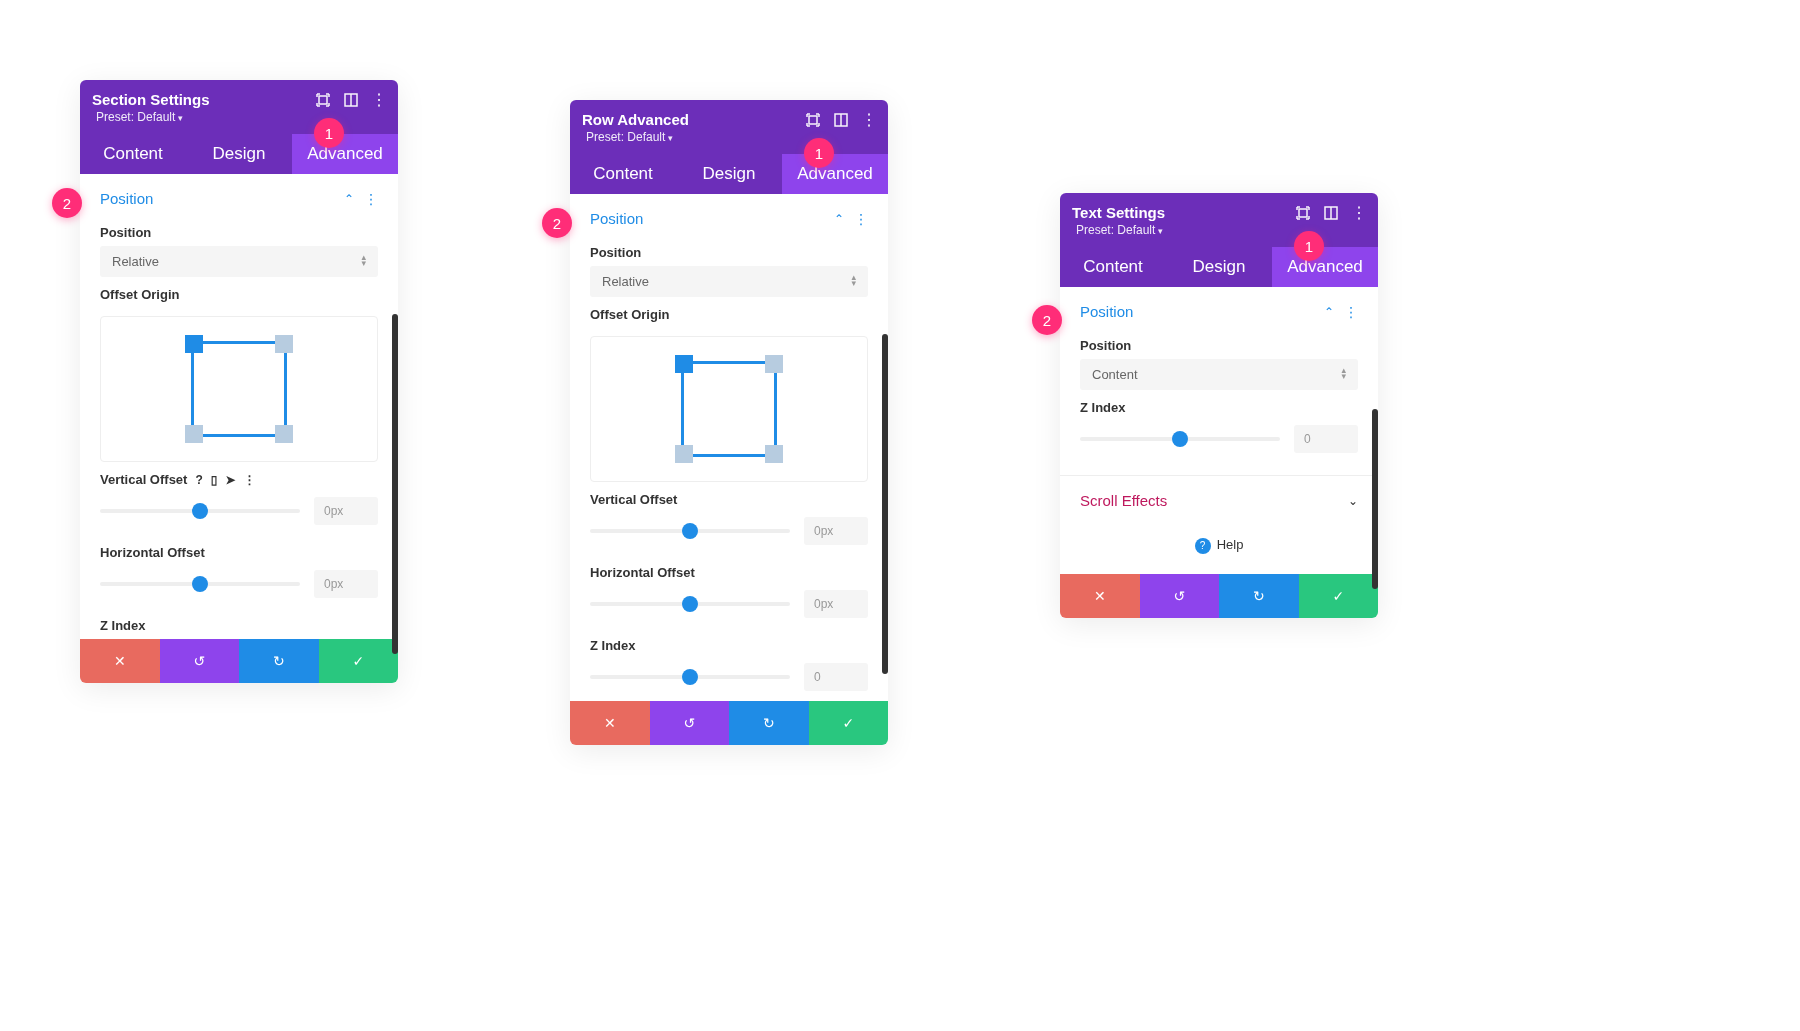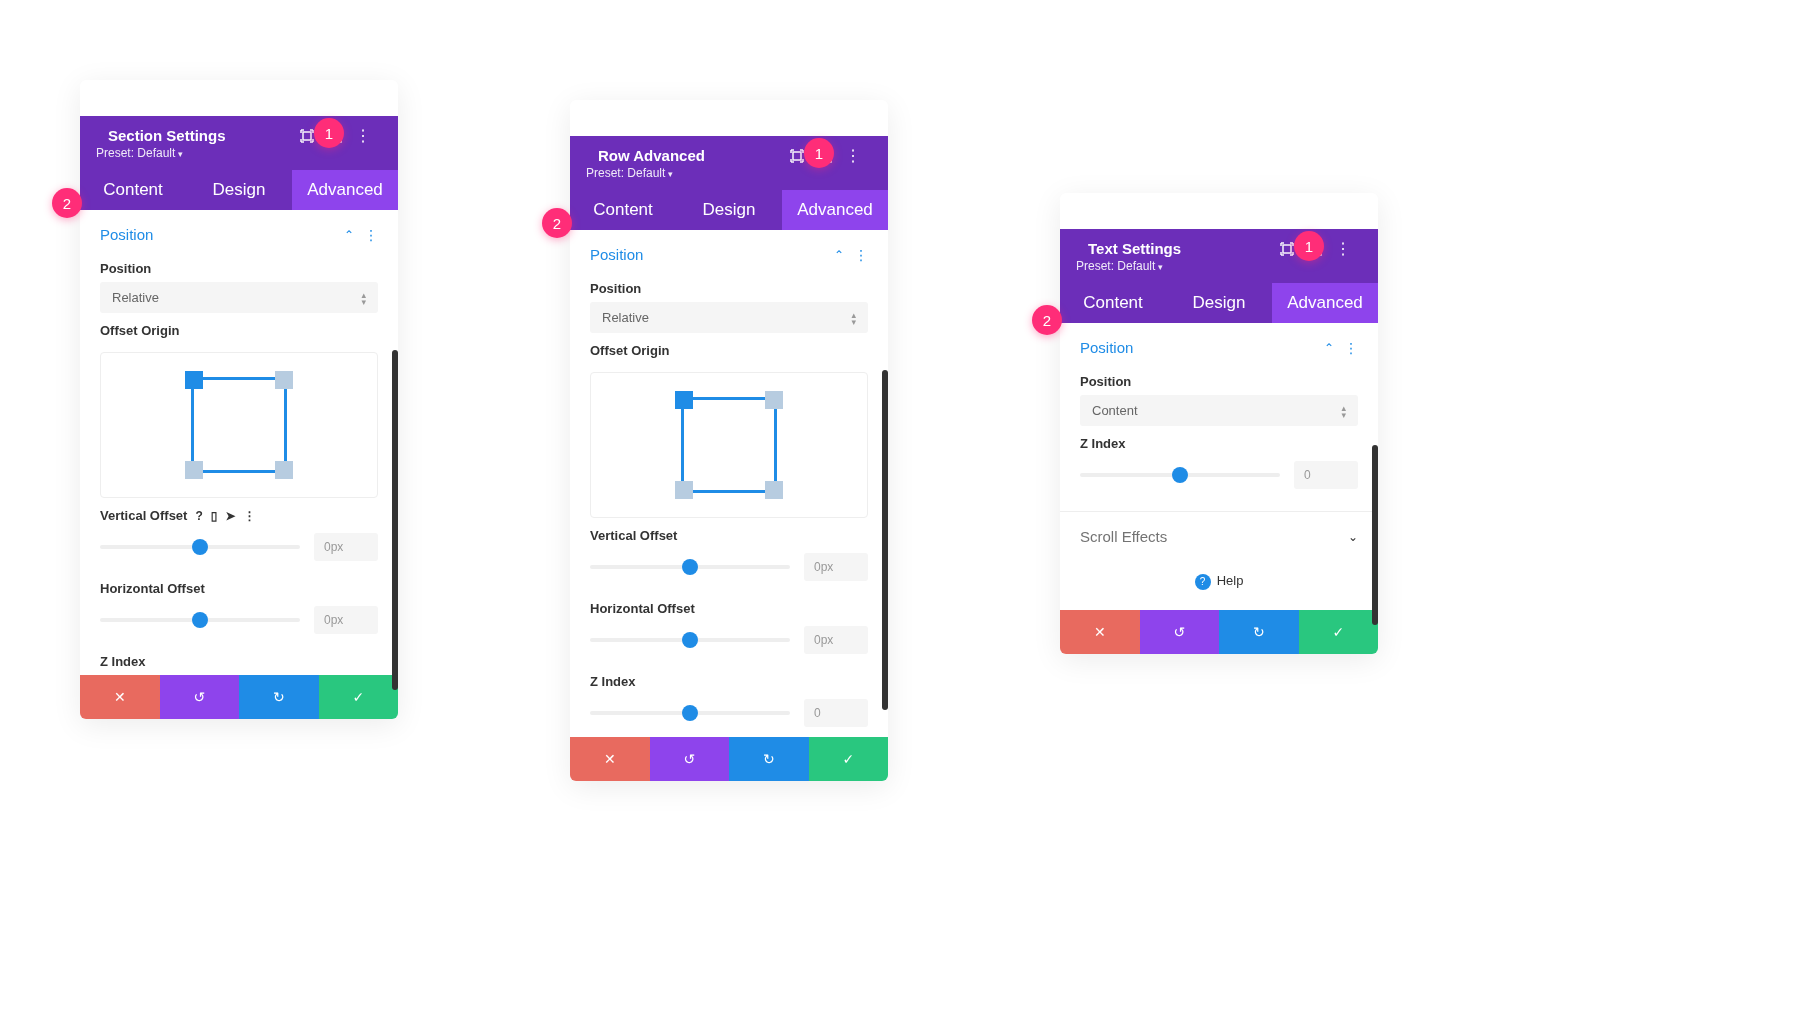--- a/index.html
+++ b/index.html
@@ -4,47 +4,47 @@
 <style>
 * { box-sizing: border-box; margin: 0; padding: 0; font-family: -apple-system, BlinkMacSystemFont, "Segoe UI", sans-serif; }
 body { background: #fff; width: 1800px; height: 1031px; position: relative; }
 
 .panel { position: absolute; width: 318px; background: #fff; border-radius: 6px; box-shadow: 0 6px 30px rgba(0,0,0,0.08); overflow: hidden; }
 .panel-1 { left: 80px; top: 80px; }
 .panel-2 { left: 570px; top: 100px; }
 .panel-3 { left: 1060px; top: 193px; }
 
 .panel-header { background: #6c2eb9; color: #fff; }
-.header-top { display: flex; align-items: center; justify-content: space-between; padding: 11px 28px 2px; margin-top: 36px; }
+.header-top { display: flex; align-items: center; justify-content: space-between; padding: 11px 12px 2px; }
 .panel-title { font-size: 15px; font-weight: 600; }
 .header-icons { display: flex; gap: 14px; align-items: center; }
 .hicon { width: 14px; height: 14px; cursor: pointer; display: inline-flex; align-items: center; justify-content: center; color: #fff; opacity: 0.95; }
 .preset { font-size: 12px; padding: 0 16px 10px; opacity: 0.9; cursor: pointer; }
 .preset::after { content: " ▾"; font-size: 9px; }
 
 .tabs { display: flex; background: #6c2eb9; }
 .tab { flex: 1; text-align: center; padding: 10px 0; font-size: 17px; color: #fff; cursor: pointer; }
 .tab.active { background: #8e44ec; }
 
 .panel-body { background: #fff; position: relative; }
 
 .scroll-indicator { position: absolute; right: 0; width: 6px; background: #333; border-radius: 3px; }
 
 .section-head { display: flex; align-items: center; justify-content: space-between; padding: 16px 20px 8px; }
 .section-title { color: #1f8ce6; font-size: 15px; font-weight: 500; cursor: pointer; }
-.section-title.muted { color: #737373; text-align: center; }
+.section-title.muted { color: #be185d; text-align: center; }
 .section-icons { display: flex; gap: 10px; align-items: center; color: #1f8ce6; }
 .section-icons .caret { font-size: 12px; cursor: pointer; }
 .section-icons .dots { color: #1f8ce6; font-size: 14px; cursor: pointer; }
 .section-icons.dark .caret, .section-icons.dark .dots { color: #333; }
 
 .field-label { font-size: 13px; font-weight: 600; color: #333; padding: 10px 20px 6px; display: flex; align-items: center; gap: 8px; }
 .field-label .mini-icon { font-size: 12px; color: #333; cursor: pointer; }
 
-.select-box { margin: 0 20px; background: #f5f5f5; border-radius: 3px; padding: 8px 12px; font-size: 13px; color: #666; display: flex; justify-content: space-between; align-items: flex-end; cursor: pointer; }
+.select-box { margin: 0 20px; background: #f5f5f5; border-radius: 3px; padding: 8px 12px; font-size: 13px; color: #666; display: flex; justify-content: space-between; align-items: flex-start; cursor: pointer; }
 .select-caret { font-size: 9px; color: #999; line-height: 0.7; }
 
 .origin-box { margin: 8px 20px 0; border: 1px solid #eee; border-radius: 4px; padding: 24px 0; display: flex; justify-content: center; }
 
 .offset-grid { width: 96px; height: 96px; border: 3px solid #1f8ce6; position: relative; }
 .anchor { position: absolute; width: 18px; height: 18px; background: #b7cce0; cursor: pointer; }
 .anchor.tl { top: -9px; left: -9px; }
 .anchor.tr { top: -9px; right: -9px; }
 .anchor.bl { bottom: -9px; left: -9px; }
 .anchor.br { bottom: -9px; right: -9px; }

